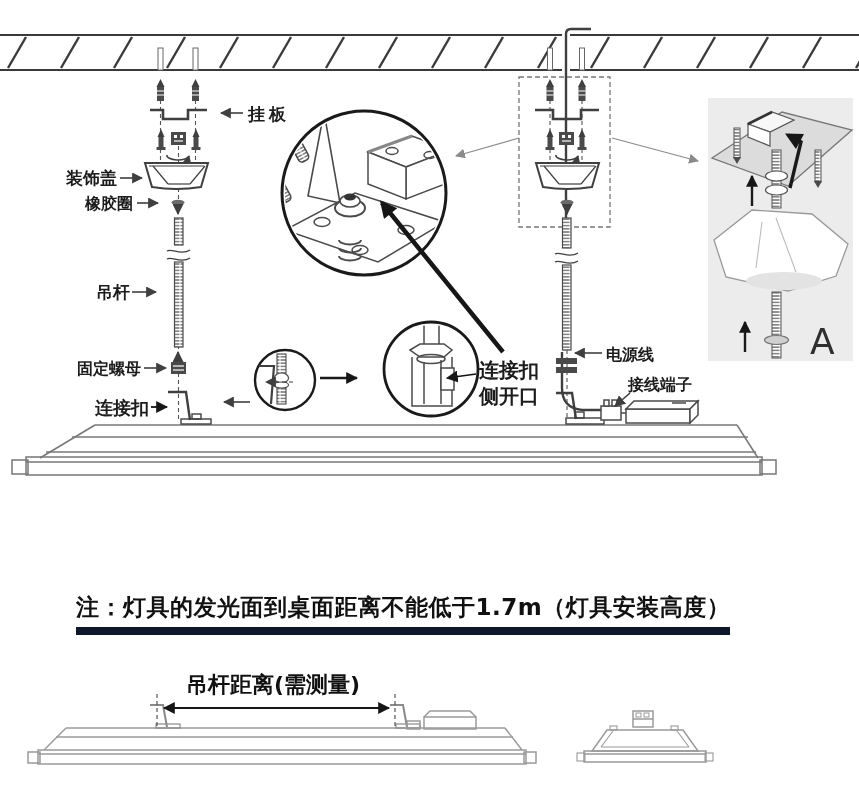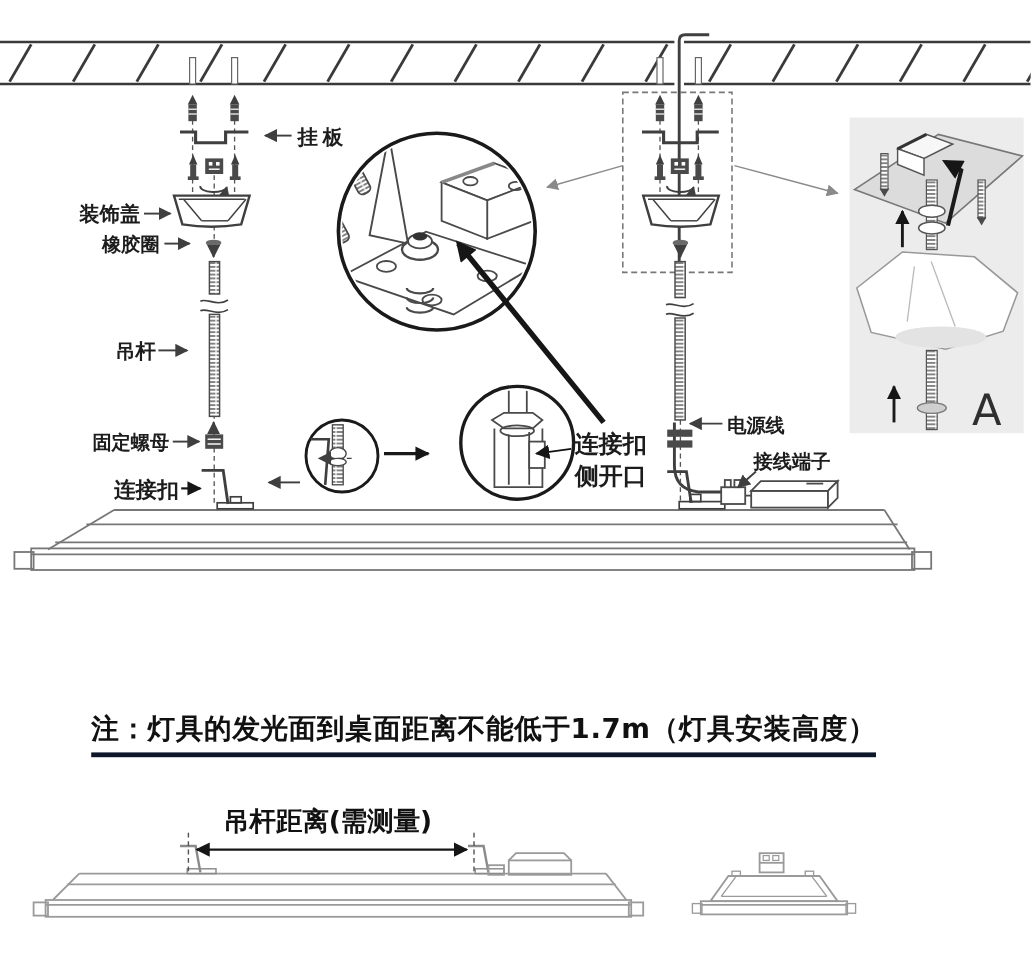--- a/index.html
+++ b/index.html
@@ -7,21 +7,21 @@
          font-family:"DejaVu Sans",sans-serif;padding-left:16px;}
   svg{position:absolute;left:0;top:0;}
   svg text{font-family:"DejaVu Sans",sans-serif;fill:#1c1c1c;}
   .lbl{font-size:16px;font-weight:600;}
   .lbl-lg{font-size:17px;font-weight:600;}
   .lbl-bold{font-size:18px;font-weight:800;}
   .lbl-callout{font-size:20px;font-weight:800;}
   .lbl-dim{font-size:22px;font-weight:800;fill:#111;}
   .lbl-A{font-size:36px;font-weight:500;fill:#2f2f2f;}
   .note{position:absolute;left:76px;top:592px;font-size:23px;font-weight:800;color:#111;
-        letter-spacing:0.5px;border-bottom:4px solid #0f172a;padding-bottom:4px;display:inline-block;
+        letter-spacing:0.5px;border-bottom:8px solid #0f172a;padding-bottom:4px;display:inline-block;
         white-space:nowrap;}
 </style>
 </head>
 <body>
 
 <div class="stage">
 
 <svg width="859" height="805" viewBox="0 0 859 805">
   <defs>
     <pattern id="thr" width="10" height="3.2" patternUnits="userSpaceOnUse">

